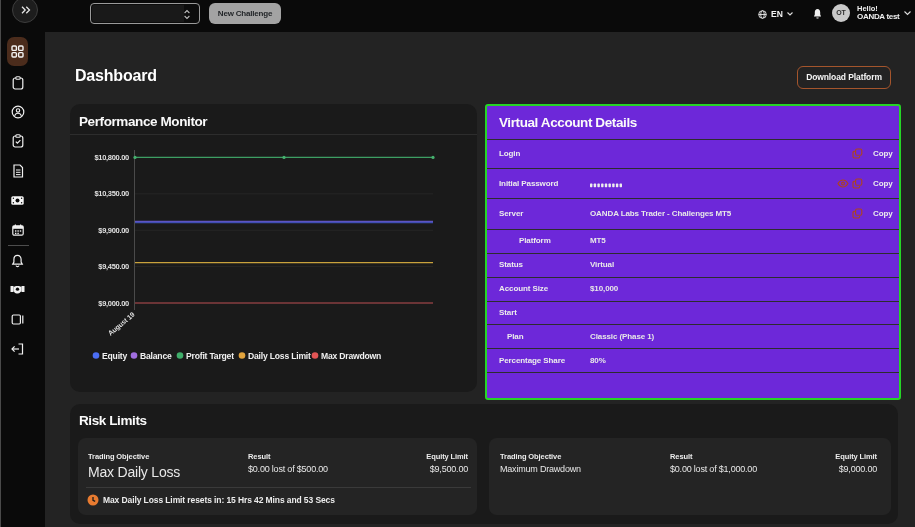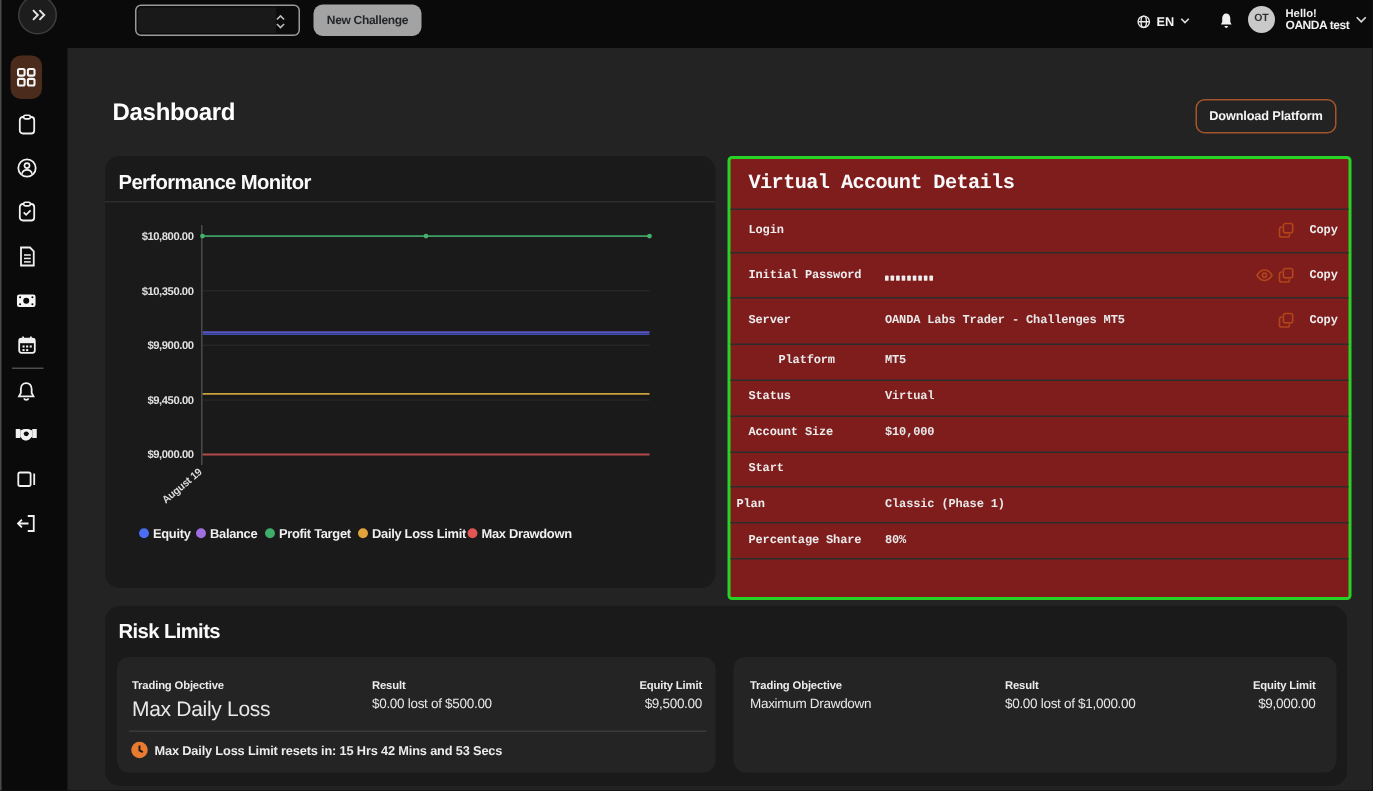--- a/index.html
+++ b/index.html
@@ -186,21 +186,21 @@
         <circle cx="110" cy="220.5" r="3.3" fill="#3fae6a"></circle>
         <text x="116" y="223.6">Profit Target</text>
         <circle cx="172" cy="220.5" r="3.3" fill="#e2a33c"></circle>
         <text x="178" y="223.6">Daily Loss Limit</text>
         <circle cx="245" cy="220.5" r="3.3" fill="#e25555"></circle>
         <text x="251" y="223.6">Max Drawdown</text>
       </g>
     </svg>
   </div>
 
-  <div class="abs" id="vad" style="left:485px;top:104px;width:416px;height:296px;background:#7f1d1d;border:2px solid #26d426;border-radius:3px;font-family:Liberation Mono, monospace;">
+  <div class="abs" id="vad" style="left:485px;top:104px;width:416px;height:296px;background:#6d28d9;border:2px solid #26d426;border-radius:3px;">
     <div class="abs hdr" style="left:12px;top:9px;">Virtual Account Details</div>
     <div class="divline" style="left:0;top:32.5px;width:412px;"></div>
     <div class="divline" style="left:0;top:62px;width:412px;"></div>
     <div class="divline" style="left:0;top:92px;width:412px;"></div>
     <div class="divline" style="left:0;top:122.5px;width:412px;"></div>
     <div class="divline" style="left:0;top:146.5px;width:412px;"></div>
     <div class="divline" style="left:0;top:170.5px;width:412px;"></div>
     <div class="divline" style="left:0;top:194.5px;width:412px;"></div>
     <div class="divline" style="left:0;top:218px;width:412px;"></div>
     <div class="divline" style="left:0;top:242px;width:412px;"></div>
@@ -223,21 +223,21 @@
     </svg>
     <div class="abs lbl" style="left:12px;top:103px;">Server</div>
     <div class="abs val" style="left:103px;top:103px;">OANDA Labs Trader - Challenges MT5</div>
     <div class="abs lbl" style="left:12px;top:130px;padding-left:20px;">Platform</div>
     <div class="abs val" style="left:103px;top:130px;">MT5</div>
     <div class="abs lbl" style="left:12px;top:154px;">Status</div>
     <div class="abs val" style="left:103px;top:154px;">Virtual</div>
     <div class="abs lbl" style="left:12px;top:178px;">Account Size</div>
     <div class="abs val" style="left:103px;top:178px;">$10,000</div>
     <div class="abs lbl" style="left:12px;top:201.5px;">Start</div>
-    <div class="abs lbl" style="left:4px;top:225.5px;">Plan</div>
+    <div class="abs lbl" style="left:20px;top:225.5px;">Plan</div>
     <div class="abs val" style="left:103px;top:225.5px;">Classic (Phase 1)</div>
     <div class="abs lbl" style="left:12px;top:249.5px;">Percentage Share</div>
     <div class="abs val" style="left:103px;top:249.5px;">80%</div>
 
     <svg class="abs" style="left:365px;top:42px;" width="11" height="11" viewBox="0 0 11 11">
       <rect x="3.6" y="1" width="6.2" height="6.2" rx="1.4" fill="none" stroke="#b0441a" stroke-width="1.1"></rect>
       <path d="M2.8 3.4 L2.2 3.4 A1.2 1.2 0 0 0 1 4.6 L1 8.8 A1.2 1.2 0 0 0 2.2 10 L6.4 10 A1.2 1.2 0 0 0 7.6 8.8 L7.6 8.2" fill="none" stroke="#b0441a" stroke-width="1.1"></path>
     </svg>
     <div class="abs lbl" style="left:386px;top:43px;">Copy</div>
     <svg class="abs" style="left:350px;top:73px;" width="12" height="9" viewBox="0 0 12 9">

